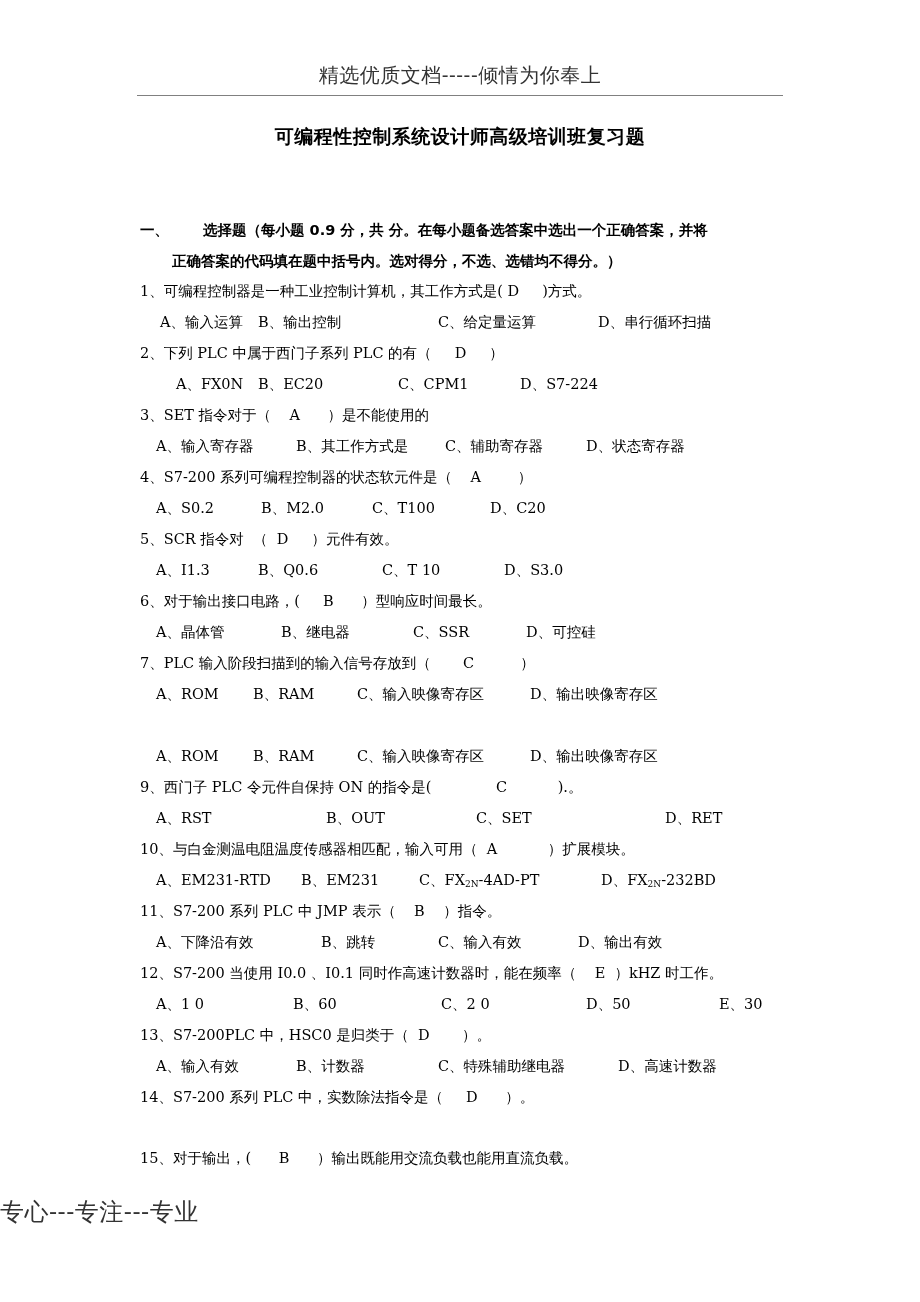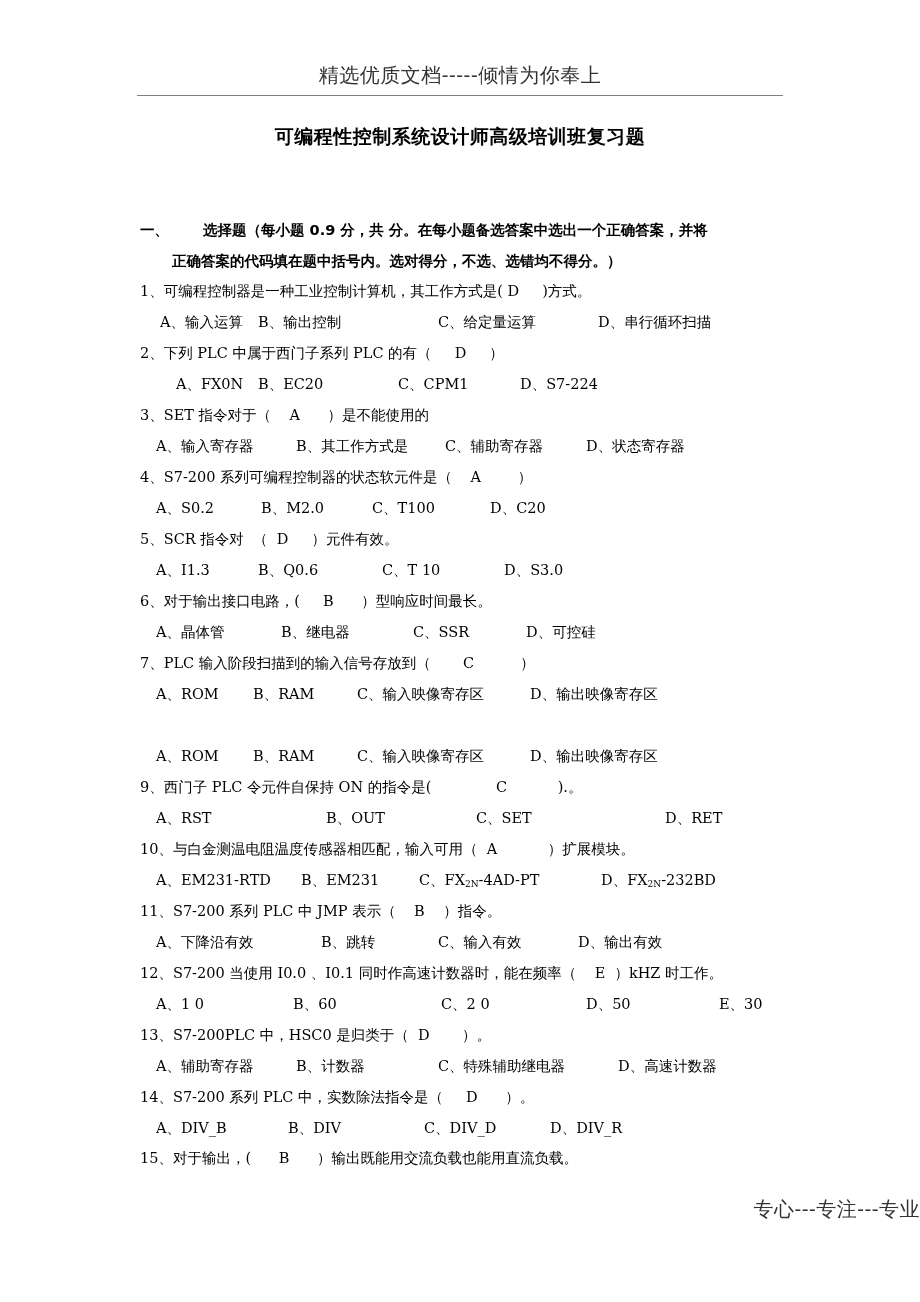--- a/index.html
+++ b/index.html
@@ -14,22 +14,22 @@
            font-family: "DejaVu Sans", "Liberation Sans", sans-serif; font-weight: bold;
            font-size: 19px; letter-spacing: 0.5px; }
   .section { position: absolute; left: 140px; top: 215px; width: 650px;
              font-family: "DejaVu Sans", "Liberation Sans", sans-serif; font-weight: bold;
              font-size: 14.5px; line-height: 31px; }
   .section .num { display: inline-block; width: 63px; }
   .section .line2 { padding-left: 32px; }
   .q { position: absolute; left: 140px; font-size: 14.5px; white-space: pre; line-height: 20px; }
   .opts { position: absolute; left: 140px; font-size: 14.5px; line-height: 20px; height: 20px; width: 650px; }
   .opt { position: absolute; top: 0; white-space: pre; }
-  .footer { position: absolute; left: 0; top: 1196px; width: 920px; text-align: right;
-            font-size: 20px; color: #333; letter-spacing: 0.5px; }
+  .footer { position: absolute; left: 0; top: 1196px; width: 920px; text-align: left;
+            font-size: 24px; color: #333; letter-spacing: 0.5px; }
   sub { font-size: 9px; vertical-align: -2px; }
 </style>
 </head>
 <body>
 
 <div class="page">
   <div class="header">精选优质文档-----倾情为你奉上</div>
   <div class="header-rule"></div>
 
   <div class="title">可编程性控制系统设计师高级培训班复习题</div>
@@ -130,30 +130,24 @@
   <div class="opts" style="top:994px">
     <span class="opt" style="left:16px">A、1 0</span>
     <span class="opt" style="left:153px">B、60</span>
     <span class="opt" style="left:301px">C、2 0</span>
     <span class="opt" style="left:446px">D、50</span>
     <span class="opt" style="left:579px">E、30</span>
   </div>
 
   <div class="q" style="top:1025px">13、S7-200PLC 中，HSC0 是归类于（  D       ）。</div>
   <div class="opts" style="top:1056px">
-    <span class="opt" style="left:16px">A、辅助寄存器</span>
+    <span class="opt" style="left:16px">A、输入有效</span>
     <span class="opt" style="left:156px">B、计数器</span>
     <span class="opt" style="left:298px">C、特殊辅助继电器</span>
     <span class="opt" style="left:478px">D、高速计数器</span>
   </div>
 
   <div class="q" style="top:1087px">14、S7-200 系列 PLC 中，实数除法指令是（     D      ）。</div>
-  <div class="opts" style="top:1118px">
-    <span class="opt" style="left:16px">A、DIV_B</span>
-    <span class="opt" style="left:148px">B、DIV</span>
-    <span class="opt" style="left:284px">C、DIV_D</span>
-    <span class="opt" style="left:410px">D、DIV_R</span>
-  </div>
 
   <div class="q" style="top:1148px">15、对于输出，(      B      ）输出既能用交流负载也能用直流负载。</div>
 
   <div class="footer">专心---专注---专业</div>
 </div>
 
 </body></html>

